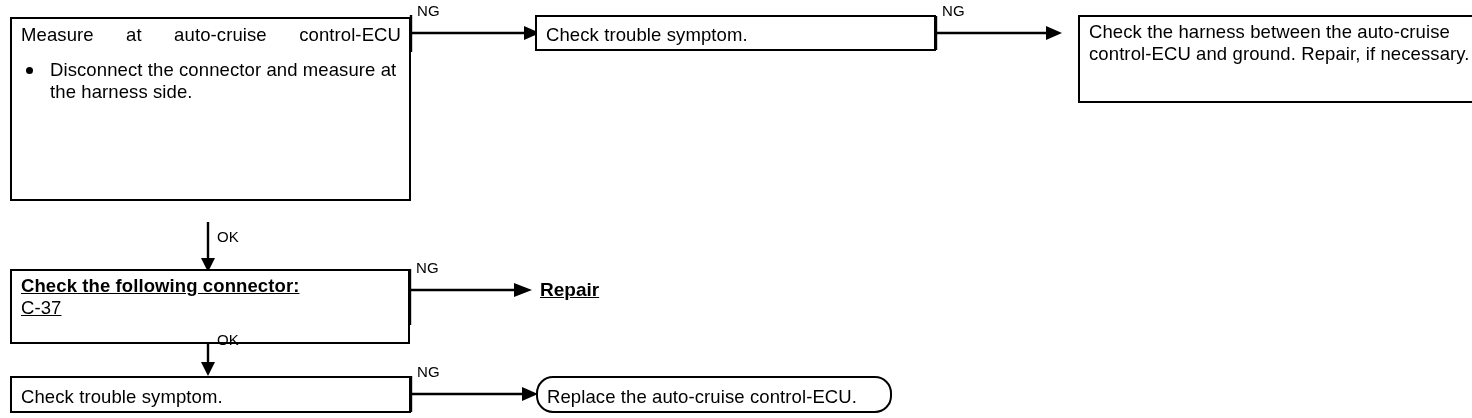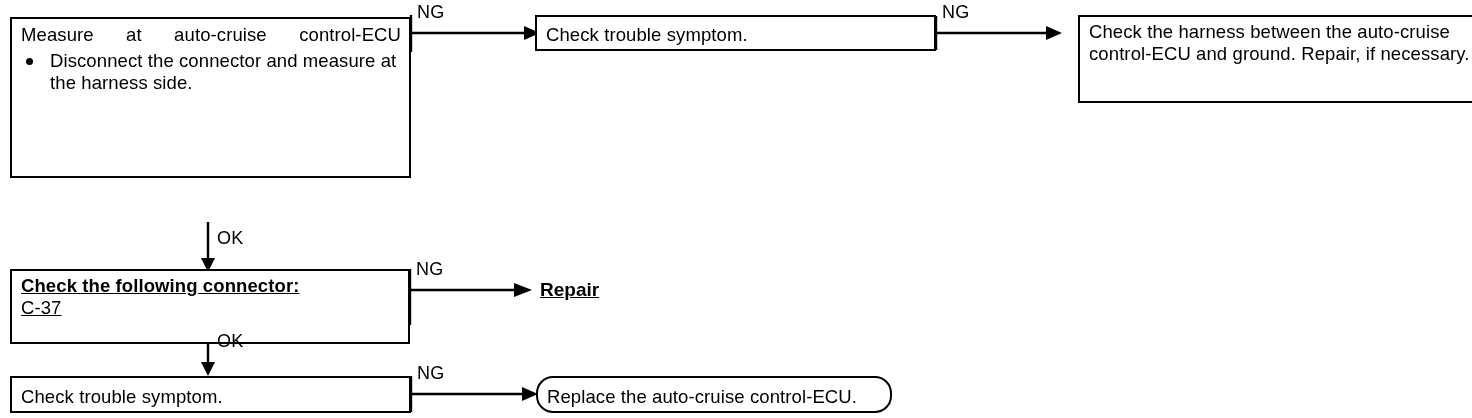--- a/index.html
+++ b/index.html
@@ -32,21 +32,21 @@
   .t-head {
     display: block;
     white-space: nowrap;
   }
   .justified {
     text-align: justify;
     text-align-last: justify;
   }
   .bullets {
     list-style: none;
-    margin: 4px 0 0 0;
+    margin: 13px 0 0 0;
     padding: 0;
   }
   .bullets li {
     position: relative;
     padding-left: 29px;
     margin-top: 1px;
   }
   .bullets li .dot {
     position: absolute;
     left: 5px;
@@ -62,21 +62,21 @@
   }
   .okline .okval {
     font-weight: normal;
     padding-left: 9px;
   }
   .bold {
     font-weight: bold;
   }
   .edge-label {
     position: absolute;
-    font-size: 18px;
+    font-size: 15px;
     letter-spacing: 0.2px;
     white-space: nowrap;
   }
   .term {
     position: absolute;
     font-size: 19px;
     font-weight: bold;
     white-space: nowrap;
   }
   svg.wires {
@@ -118,21 +118,21 @@
     <polygon points="514,283 532,290 514,297"></polygon>
 
     <line x1="208" y1="325" x2="208" y2="362"></line>
     <polygon points="201,362 215,362 208,376"></polygon>
 
     <line x1="411" y1="376" x2="411" y2="412"></line>
     <line x1="411" y1="394" x2="522" y2="394"></line>
     <polygon points="522,387 538,394 522,401"></polygon>
   </svg>
 
-  <div class="node big" style="left:10px; top:17px; width:401px; height:161px;">
+  <div class="node big" style="left:10px; top:17px; width:401px; height:184px;">
     <span class="t-head justified">Measure at auto-cruise control-ECU</span>
     <ul class="bullets">
       <li>
         <span class="dot"></span>
         <span class="justified">Disconnect the connector and measure at the harness side.</span>
       </li>
     </ul>
   </div>
 
   <div class="node" style="left:535px; top:15px; width:401px; height:36px; display:flex; align-items:center;">

